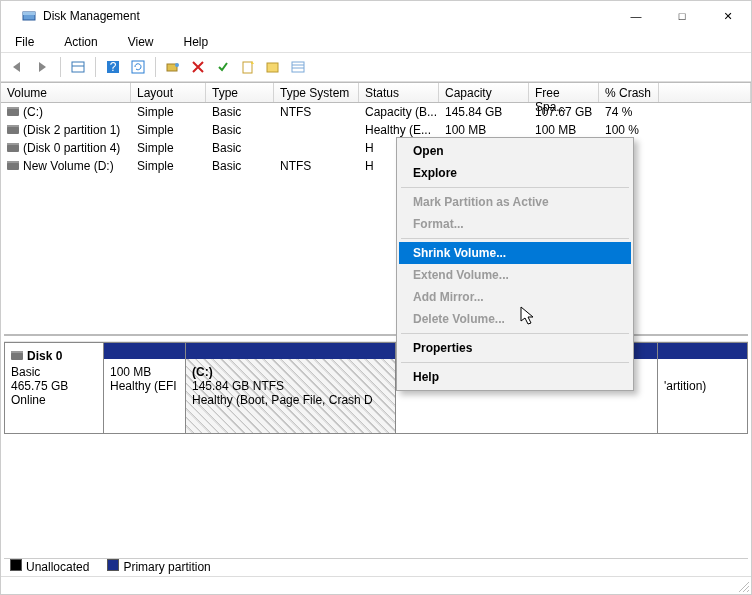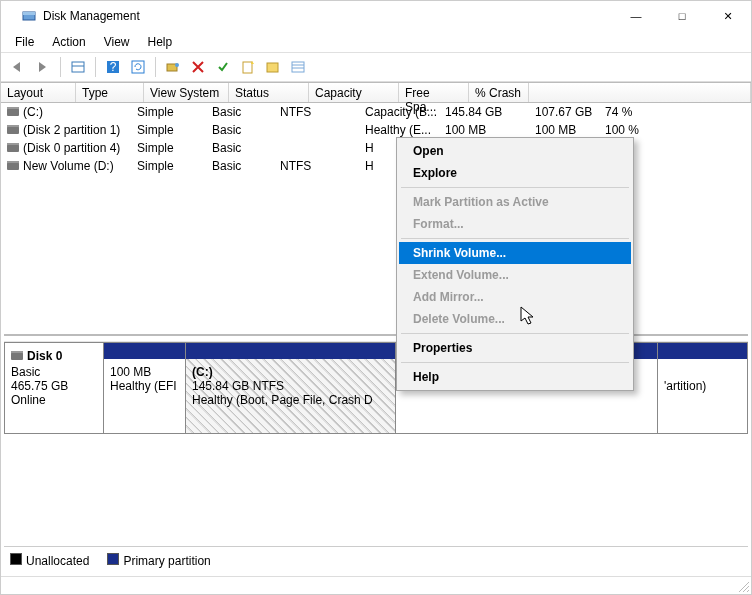--- a/index.html
+++ b/index.html
@@ -6,21 +6,21 @@
 body { background: #fff; width: 752px; height: 595px; overflow: hidden; position: relative; border: 1px solid #ccc; }
 
 
 .titlebar { height: 30px; display: flex; align-items: center; padding-left: 20px; }
 .titlebar .icon { width: 16px; height: 16px; margin-right: 6px; display:inline-block; }
 .titlebar .title { flex: 1; font-size: 12px; }
 .winbtns { display: flex; }
 .winbtn { width: 46px; height: 30px; display: flex; align-items: center; justify-content: center; font-family: "Segoe UI Symbol", sans-serif; font-size: 11px; }
 
 
-.menubar { height: 22px; display: flex; align-items: center; padding-left: 6px; gap: 2px; border-bottom: 1px solid #e0e0e0; }
+.menubar { height: 22px; display: flex; align-items: center; padding-left: 6px; gap: 14px; border-bottom: 1px solid #e0e0e0; }
 .menubar span { padding: 2px 8px; }
 
 
 .toolbar { height: 29px; display: flex; align-items: center; padding-left: 6px; gap: 3px; border-bottom: 1px solid #ddd; }
 .tbtn { width: 22px; height: 22px; display: flex; align-items: center; justify-content: center; border: 1px solid transparent; }
 .tsep { width: 1px; height: 20px; background: #d0d0d0; margin: 0 3px; }
 
 
 .volhead { height: 21px; display: flex; background: #fff; border-top: 1px solid #bbb; border-bottom: 1px solid #bbb; }
 .volhead .col { border-right: 1px solid #d4d4d4; padding: 3px 6px; background: linear-gradient(#fff,#f3f3f3); }
@@ -44,21 +44,21 @@
 .diskinfo { width: 100px; border: 1px solid #888; border-top: none; padding: 6px; }
 .partstrip { flex: 1; display: flex; }
 .part { border: 1px solid #888; border-top: none; border-left: none; position: relative; padding: 22px 6px 6px; overflow: hidden; }
 .part .pbar { position: absolute; top: 0; left: 0; right: 0; height: 16px; background: #1a2e8a; }
 .part.hatch { 
   background-image: repeating-linear-gradient(45deg, #f5f5f5 0 4px, #e0e0e0 4px 6px);
 }
 .part.hatch::after { content:""; position:absolute; top:16px; left:0; right:0; bottom:0; background-image: repeating-linear-gradient(45deg, transparent 0 5px, rgba(0,0,0,0.12) 5px 6px); pointer-events:none;}
 
 
-.legend { position: absolute; left: 3px; right: 3px; bottom: 26px; height: 22px; border-top: 1px solid #ccc; display: flex; align-items: flex-end; padding-left: 6px; gap: 18px; }
+.legend { position: absolute; left: 3px; right: 3px; bottom: 14px; height: 22px; border-top: 1px solid #ccc; display: flex; align-items: flex-start; padding-left: 6px; gap: 18px; }
 .swatch { width: 12px; height: 12px; display:inline-block; margin-right: 4px; border:1px solid #555; }
 
 
 .statusbar { position:absolute; left:0; right:0; bottom:0; height:18px; border-top:1px solid #ddd; }
 .statusgrip { position:absolute; right:2px; bottom:2px; width:14px; height:14px; }
 
 
 .ctxmenu { position: absolute; left: 395px; top: 136px; width: 238px; background: #f2f2f2; border: 1px solid #a7a7a7; box-shadow: 4px 4px 6px rgba(0,0,0,0.25); padding: 2px; font-weight: bold; }
 .ctxitem { padding: 4px 14px; color: #000; }
 .ctxitem.disabled { color: #9b9b9b; }
@@ -159,23 +159,24 @@
   <div class="tbtn">
       <svg width="14" height="12">
         <rect x="1" y="1" width="12" height="10" fill="none" stroke="#7aa8d8"></rect>
         <line x1="1" y1="4" x2="13" y2="4" stroke="#7aa8d8"></line>
         <line x1="1" y1="7" x2="13" y2="7" stroke="#7aa8d8"></line>
       </svg>
     </div>
 </div>
 
 <div class="volhead">
+  <div class="col c-vol">Volume</div>
   <div class="col c-layout">Layout</div>
   <div class="col c-type">Type</div>
-  <div class="col c-fs">View System</div>
+  <div class="col c-fs">Type System</div>
   <div class="col c-status">Status</div>
   <div class="col c-cap">Capacity</div>
   <div class="col c-free">Free Spa...</div>
   <div class="col c-pct">% Crash</div>
   <div class="col" style="flex:1"></div>
 </div>
 
 <div class="volbody">
   <div class="volrow">
     <span class="cell c-vol"><span class="dglyph"></span><span>(C:)</span></span>

